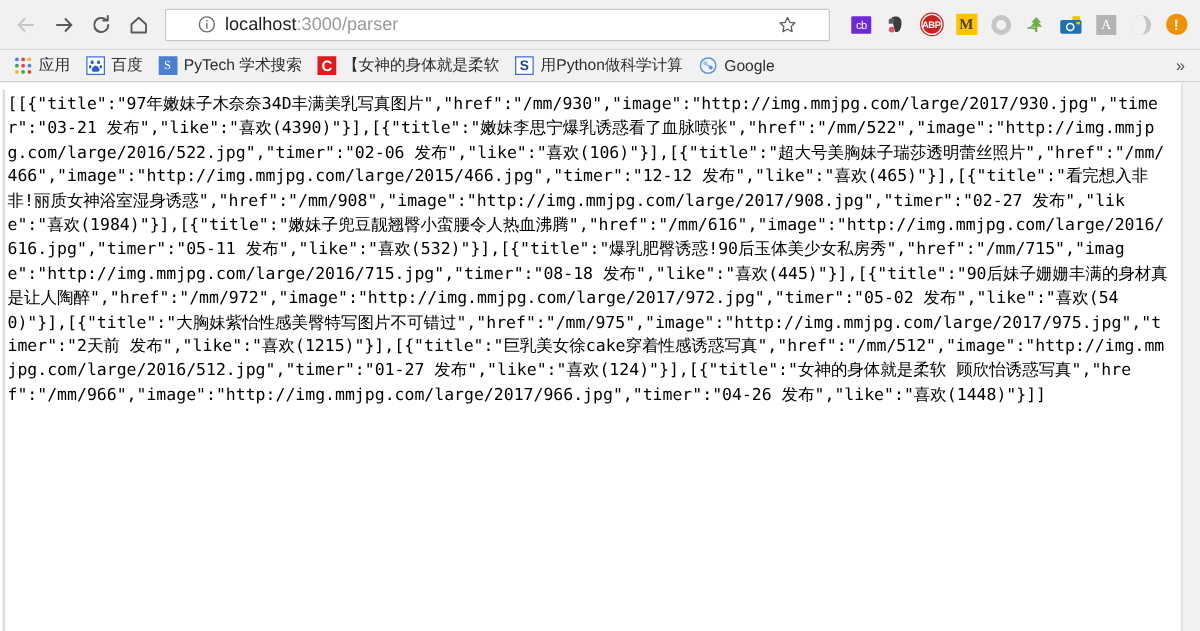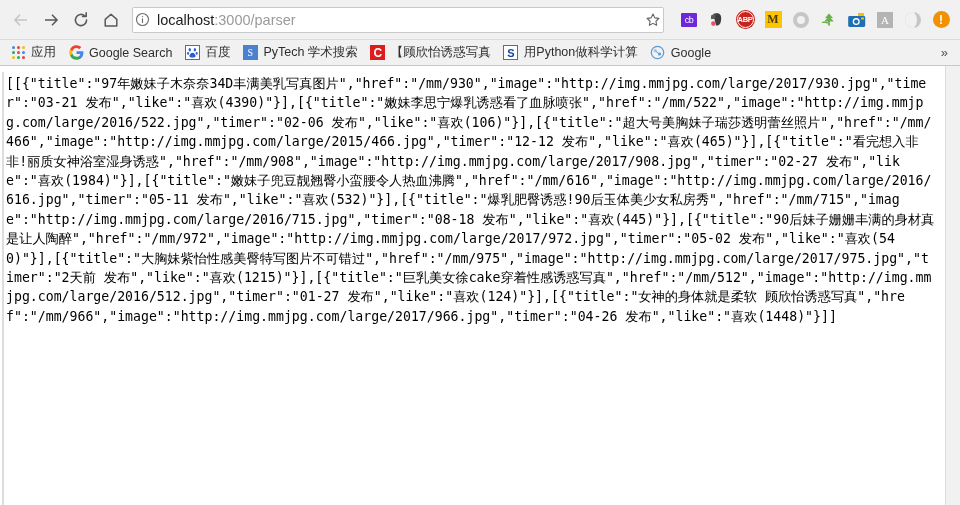--- a/index.html
+++ b/index.html
@@ -42,21 +42,21 @@
 
   .omnibox {
     flex: 1 1 auto;
     height: 26px;
     margin: 0 8px 0 6px;
     background: #ffffff;
     border: 1px solid #c9c9c9;
     border-radius: 2px;
     display: flex;
     align-items: center;
-    padding: 0 0;
+    padding: 0 23px;
     min-width: 0;
   }
   .omni-info {
     flex: 0 0 18px;
     display: flex; align-items: center; justify-content: center;
     color: #6e6e6e;
     margin-right: 6px;
   }
   .omni-url {
     font-family: "Liberation Sans", sans-serif;
@@ -408,31 +408,20 @@
             <i></i>
             <i></i>
             <i></i>
             <i></i>
             <i></i>
           </span>
       </span>
       <span class="bm-label">应用</span>
     </div>
 
-    <div class="bm">
-      <span class="bm-ico">
-        <svg width="15" height="15" viewBox="0 0 24 24">
-          <path fill="#4285F4" d="M23 12.3c0-.8-.1-1.6-.2-2.3H12v4.5h6.2a5.3 5.3 0 0 1-2.3 3.5v2.9h3.7c2.2-2 3.4-5 3.4-8.6z"></path>
-          <path fill="#34A853" d="M12 23.5c3.1 0 5.7-1 7.6-2.8l-3.7-2.9c-1 .7-2.3 1.1-3.9 1.1-3 0-5.6-2-6.5-4.8H1.7v3A11.5 11.5 0 0 0 12 23.5z"></path>
-          <path fill="#FBBC05" d="M5.5 14.1a6.9 6.9 0 0 1 0-4.4v-3H1.7a11.5 11.5 0 0 0 0 10.4z"></path>
-          <path fill="#EA4335" d="M12 4.9c1.7 0 3.2.6 4.4 1.7l3.3-3.3A11.5 11.5 0 0 0 1.7 6.7l3.8 3a6.9 6.9 0 0 1 6.5-4.8z"></path>
-        </svg>
-      </span>
-      <span class="bm-label">Google Search</span>
-    </div>
 
     <div class="bm">
       <span class="bm-ico">
         <span class="ico-baidu">
           <svg width="11" height="11" viewBox="0 0 12 12">
             <ellipse cx="3" cy="3" rx="1.3" ry="1.8" fill="#2b5fd0"></ellipse>
             <ellipse cx="8.6" cy="3" rx="1.3" ry="1.8" fill="#2b5fd0"></ellipse>
             <ellipse cx="1.2" cy="7" rx="1.1" ry="1.5" fill="#2b5fd0"></ellipse>
             <ellipse cx="10.6" cy="7" rx="1.1" ry="1.5" fill="#2b5fd0"></ellipse>
             <path d="M6 6.2c1.8 0 3.4 2.2 3.4 3.6 0 1-.9 1.6-2 1.6H4.6c-1.1 0-2-.6-2-1.6C2.6 8.4 4.2 6.2 6 6.2z" fill="#2b5fd0"></path>
@@ -446,21 +435,21 @@
       <span class="bm-ico">
         <span class="ico-scholar">S</span>
       </span>
       <span class="bm-label">PyTech 学术搜索</span>
     </div>
 
     <div class="bm">
       <span class="bm-ico">
         <span class="ico-c">C</span>
       </span>
-      <span class="bm-label">【顾欣怡诱惑写真</span>
+      <span class="bm-label">【女神的身体就是柔软</span>
     </div>
 
     <div class="bm">
       <span class="bm-ico">
         <span class="ico-s">S</span>
       </span>
       <span class="bm-label">用Python做科学计算</span>
     </div>
 
     <div class="bm">

